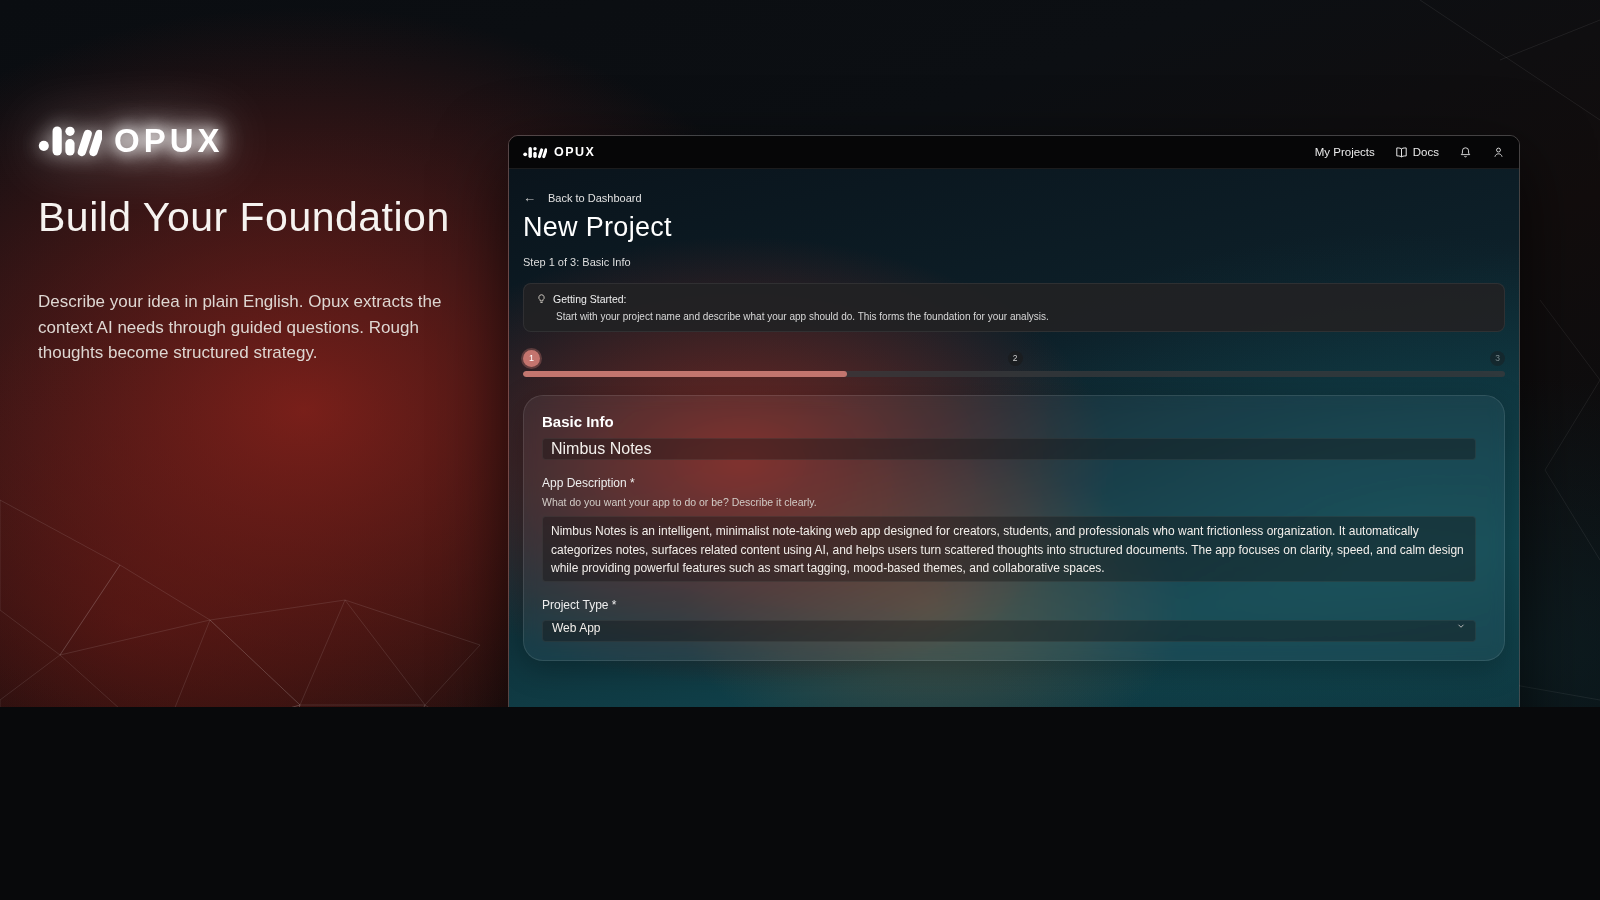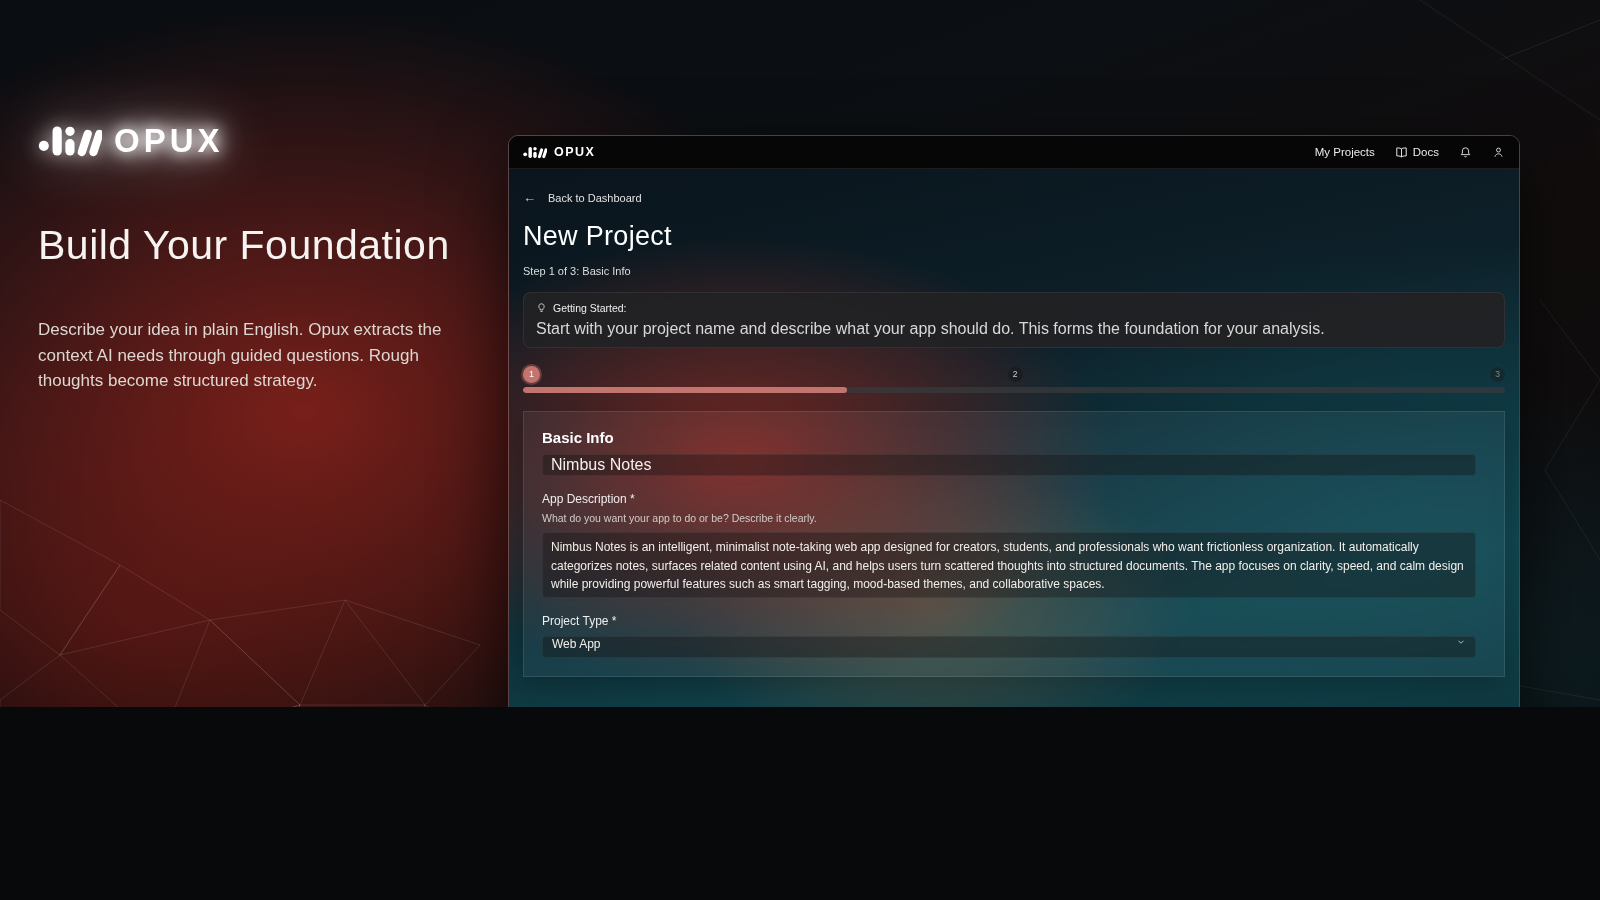--- a/index.html
+++ b/index.html
@@ -18,21 +18,21 @@
   }
   .bg-wire { position: absolute; inset: 0; pointer-events: none; }
 
   
   .hero { position: absolute; left: 38px; top: 120px; width: 460px; color: #f3efec; }
   .hero-brand { display: flex; align-items: center; gap: 12px;
     filter: drop-shadow(0 0 10px rgba(255,255,255,0.75)) drop-shadow(0 0 28px rgba(255,255,255,0.35)); }
   .hero-brand svg { width: 64px; height: 42px; }
   .hero-brand-text { font-size: 33px; font-weight: bold; letter-spacing: 4px; color: #ffffff;
     text-shadow: 0 0 14px rgba(255,255,255,0.9), 0 0 34px rgba(255,255,255,0.45); }
-  .hero-title { margin-top: 60px; font-size: 41px; font-weight: 400; letter-spacing: 0.5px; color: #f6f3f0; }
+  .hero-title { margin-top: 32px; font-size: 41px; font-weight: 400; letter-spacing: 0.5px; color: #f6f3f0; }
   .hero-desc { margin-top: 48px; width: 438px; font-size: 17px; line-height: 1.5; color: #ded7d2; }
 
   
   .panel {
     position: absolute; left: 508px; top: 135px; width: 1012px; height: 682px;
     border-radius: 10px; overflow: hidden;
     border: 1px solid rgba(255,255,255,0.22);
     box-shadow: 0 24px 70px rgba(0,0,0,0.65);
     color: #e9e9e9;
   }
@@ -56,44 +56,44 @@
     background:
       radial-gradient(560px 340px at 23% 45%, rgba(155,42,32,0.78), rgba(155,42,32,0) 66%),
       radial-gradient(420px 260px at 42% 68%, rgba(196,116,62,0.32), rgba(196,116,62,0) 60%),
       radial-gradient(700px 420px at 88% 55%, rgba(18,84,95,0.45), rgba(18,84,95,0) 70%),
       linear-gradient(168deg, #0a141c 0%, #0d2029 34%, #104049 68%, #0d2c34 100%);
   }
 
   .back-row { display: flex; align-items: center; gap: 12px; padding-top: 21px;
     font-size: 11px; color: #e2e2e2; cursor: pointer; width: fit-content; }
   .back-arrow { font-size: 13px; color: #cfcfcf; }
-  .page-title { margin-top: 16px; font-size: 27px; font-weight: 500; color: #ffffff; letter-spacing: 0.3px; }
+  .page-title { margin-top: 7px; font-size: 27px; font-weight: 500; color: #ffffff; letter-spacing: 0.3px; }
   .step-label { margin-top: 13px; font-size: 11px; color: #dedede; }
 
   .tip {
     margin-top: 15px; background: rgba(33,33,36,0.93);
     border: 1px solid rgba(255,255,255,0.07); border-radius: 8px;
     padding: 9px 12px;
   }
   .tip-head { display: flex; align-items: center; gap: 6px; font-size: 10.5px; font-weight: 500; color: #efefef; }
   .tip-head svg { width: 11px; height: 12px; color: #e8e2d8; }
-  .tip-body { margin-top: 6px; font-size: 16px; color: #d8d8d8; }
+  .tip-body { margin-top: 6px; font-size: 10px; color: #d8d8d8; margin-left: 20px; }
 
   .stepper { margin-top: 17px; display: flex; justify-content: space-between; align-items: center; height: 18px; }
   .step { border-radius: 50%; display: flex; align-items: center; justify-content: center; cursor: pointer; }
   .step.active { width: 17px; height: 17px; background: #c4746e; color: #ffffff; font-size: 9px;
     box-shadow: 0 0 0 2px rgba(196,116,110,0.35); }
   .step.idle { width: 15px; height: 15px; background: rgba(26,29,31,0.88); color: #cfcfcf; font-size: 8.5px; }
   .step.faint { opacity: 0.55; }
 
   .progress-track { margin-top: 4px; height: 6px; border-radius: 3px; background: rgba(56,58,60,0.78); overflow: hidden; }
   .progress-fill { height: 100%; border-radius: 3px; background: #c3766f; }
 
   .card {
-    margin-top: 18px; border-radius: 0;
+    margin-top: 18px; border-radius: 20px;
     border: 1px solid rgba(255,255,255,0.1);
     background: rgba(170,180,190,0.08);
     backdrop-filter: blur(7px) saturate(1.05);
     padding: 17px 28px 18px 18px;
     box-shadow: 0 8px 30px rgba(0,0,0,0.25);
   }
   .card-title { font-size: 15px; font-weight: 600; color: #ffffff; }
   .field-label { margin-top: 16px; font-size: 12px; color: #eeeeee; }
   .field-helper { margin-top: 6px; font-size: 10.5px; color: #d2ccc7; }
 

